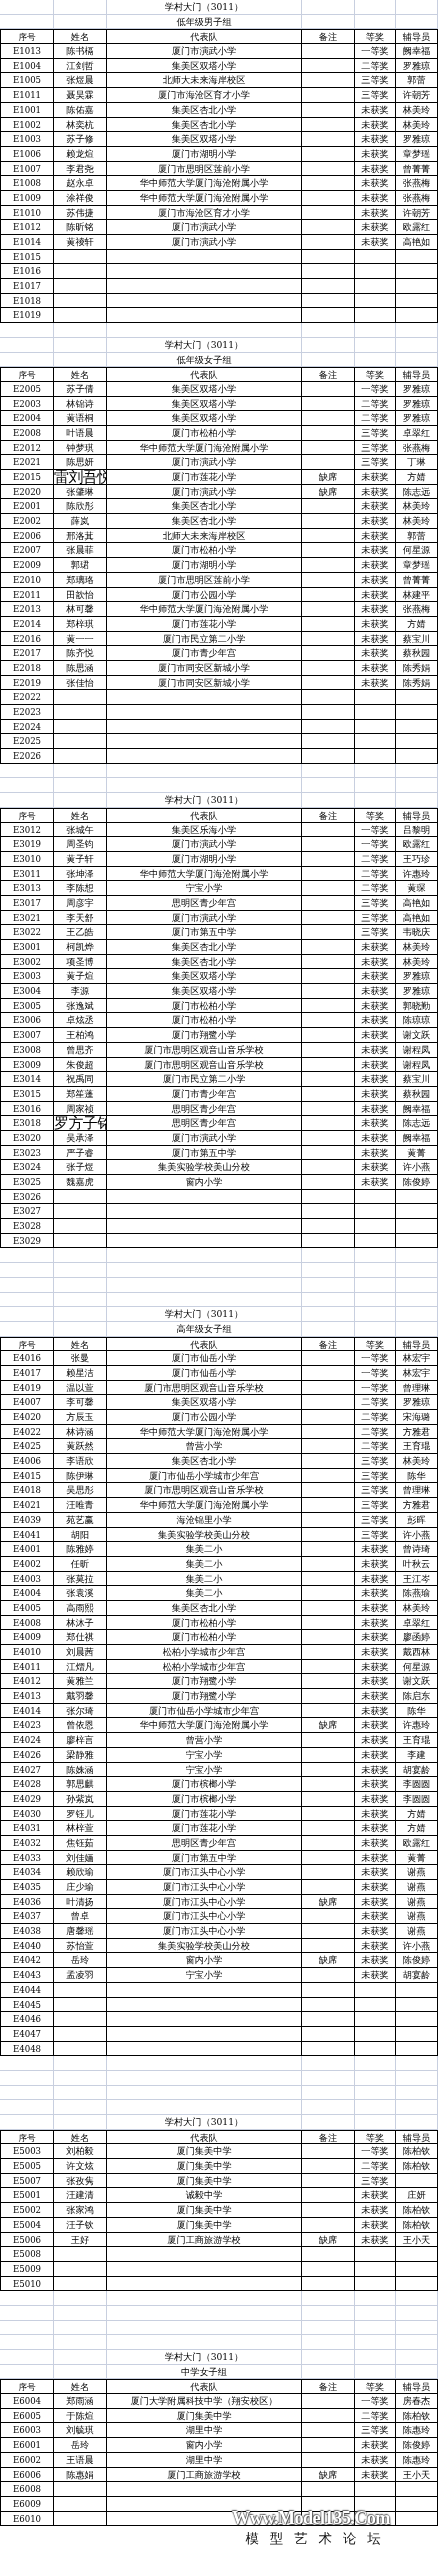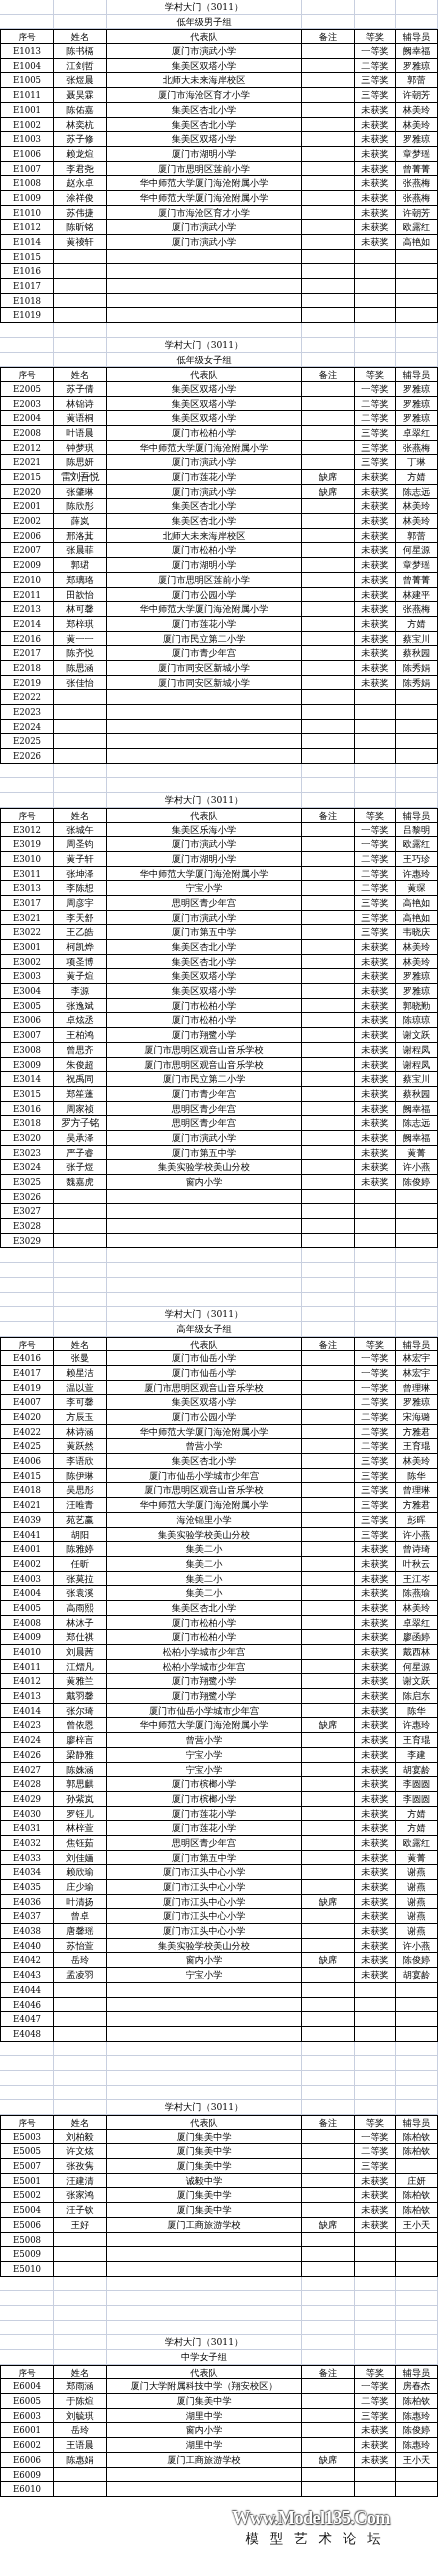--- a/index.html
+++ b/index.html
@@ -8,21 +8,21 @@
   .sheet { position:absolute; left:0; top:0; width:439px; }
   .row { display:flex; height:14.7px; box-sizing:border-box; }
   .c { box-sizing:border-box; height:14.7px; line-height:14px; font-size:9.2px;
        text-align:center; white-space:nowrap; overflow:hidden;
        border-right:0.6px solid #c8cfdf; border-bottom:0.6px solid #c8cfdf; }
   .c0{width:54px} .c1{width:53px} .c2{width:195px} .c3{width:53px} .c4{width:41px} .c5{width:42px}
   .grid .c { border-right:0.6px solid #000; border-bottom:0.6px solid #000; }
   .grid .c0 { border-left:0.6px solid #000; }
   .grid.head .c { border-top:0.6px solid #000; }
   .c0 { font-size:8.6px; }
-  .c1.long { letter-spacing:-0.6px; font-size:10px; }
+  .c1.long { letter-spacing:-0.6px; font-size:15px; }
   .watermark { position:absolute; left:232px; top:2508px; width:208px; pointer-events:none; }
   .wm-url { font-family:"Liberation Serif",serif; font-size:18.3px; font-weight:bold; color:#ffffff;
             text-shadow:0 0 1.2px #333,0.6px 0.6px 1.2px #333,-0.6px -0.6px 1.2px #666; letter-spacing:-0.6px; }
   .wm-cn { font-family:"DejaVu Sans",sans-serif; font-size:13.4px; color:#111; letter-spacing:11px; margin-top:1.2px; padding-left:13.4px; }
 </style>
 </head>
 <body>
 
 <div class="sheet" id="sheet">
     <div class="row">
@@ -1107,20 +1107,28 @@
     </div>
     <div class="row grid">
       <div class="c c0">E4044</div>
       <div class="c c1"></div>
       <div class="c c2"></div>
       <div class="c c3"></div>
       <div class="c c4"></div>
       <div class="c c5"></div>
     </div>
     <div class="row grid">
+      <div class="c c0">E4045</div>
+      <div class="c c1"></div>
+      <div class="c c2"></div>
+      <div class="c c3"></div>
+      <div class="c c4"></div>
+      <div class="c c5"></div>
+    </div>
+    <div class="row grid">
       <div class="c c0">E4046</div>
       <div class="c c1"></div>
       <div class="c c2"></div>
       <div class="c c3"></div>
       <div class="c c4"></div>
       <div class="c c5"></div>
     </div>
     <div class="row grid">
       <div class="c c0">E4047</div>
       <div class="c c1"></div>
@@ -1361,20 +1369,28 @@
       <div class="c c4">未获奖</div>
       <div class="c c5">陈惠玲</div>
     </div>
     <div class="row grid">
       <div class="c c0">E6006</div>
       <div class="c c1">陈惠娟</div>
       <div class="c c2">厦门工商旅游学校</div>
       <div class="c c3">缺席</div>
       <div class="c c4">未获奖</div>
       <div class="c c5">王小天</div>
+    </div>
+    <div class="row grid">
+      <div class="c c0">E6008</div>
+      <div class="c c1"></div>
+      <div class="c c2"></div>
+      <div class="c c3"></div>
+      <div class="c c4"></div>
+      <div class="c c5"></div>
     </div>
     <div class="row grid">
       <div class="c c0">E6009</div>
       <div class="c c1"></div>
       <div class="c c2"></div>
       <div class="c c3"></div>
       <div class="c c4"></div>
       <div class="c c5"></div>
     </div>
     <div class="row grid">

